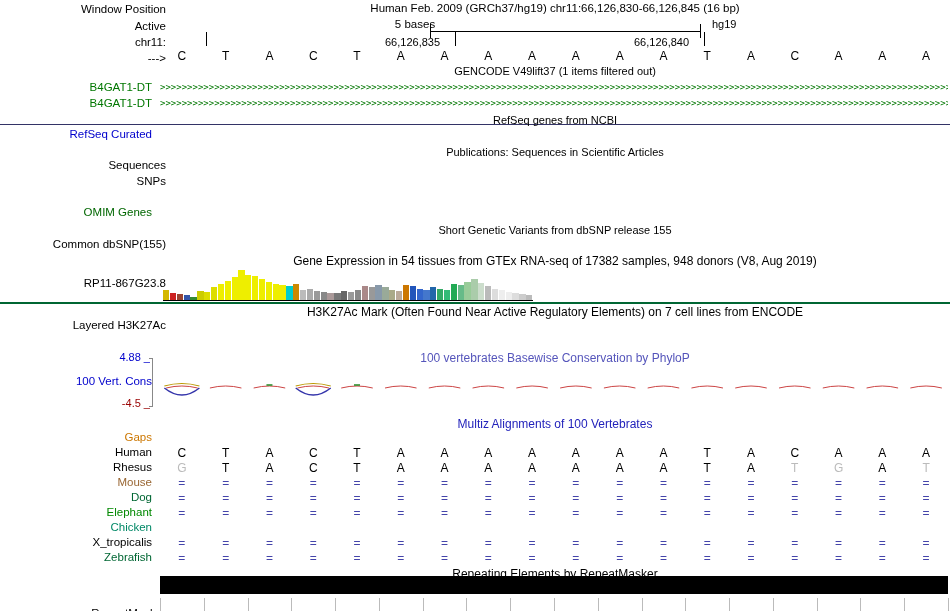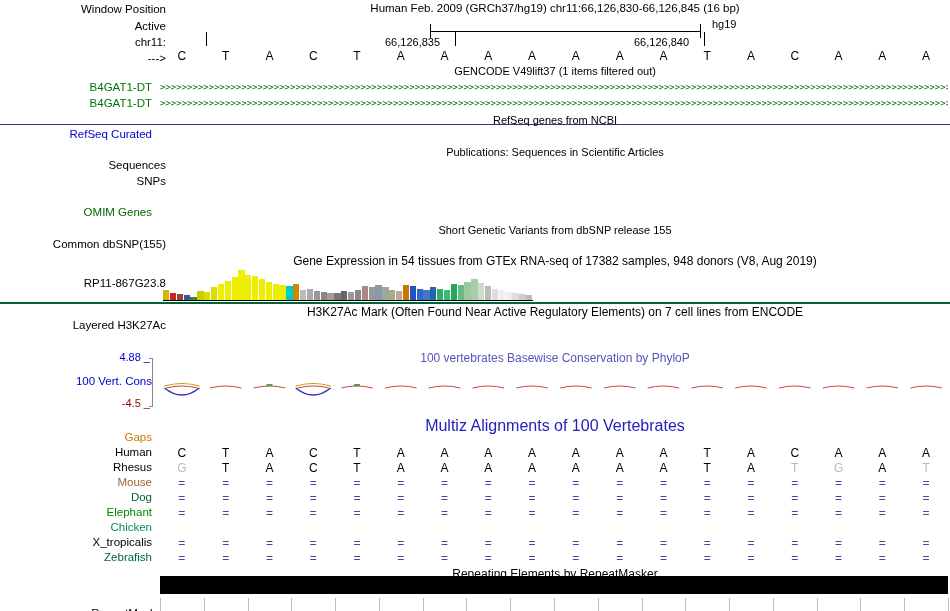--- a/index.html
+++ b/index.html
@@ -115,20 +115,21 @@
 
 <div class="browser">
 
   <div class="lbl lbl-black" style="left:0; top:3px; width:152px;">Window Position</div>
   <div class="lbl lbl-black" style="left:0; top:20px; width:152px;">Active</div>
   <div class="lbl lbl-black" style="left:0; top:36px; width:152px;">chr11:</div>
   <div class="lbl lbl-black" style="left:0; top:52px; width:152px;">---&gt;</div>
 
   <div class="center-text" style="left:160px; top:2px; width:790px; font-size:11.5px;">Human Feb. 2009 (GRCh37/hg19)   chr11:66,126,830-66,126,845 (16 bp)</div>
 
+  <div class="center-text" style="left:300px; top:18px; width:230px; font-size:11.5px;">5 bases</div>
   <div class="hairline" style="left:430px; top:31px; width:270px;"></div>
   <div class="vtick" style="left:430px; top:24px; height:14px;"></div>
   <div class="vtick" style="left:700px; top:24px; height:14px;"></div>
   <div class="ruler-num" style="left:712px; top:18px;">hg19</div>
 
   <div class="vtick" style="left:206px; top:32px; height:14px;"></div>
   <div class="ruler-num" style="left:385px; top:36px;">66,126,835</div>
   <div class="vtick" style="left:455px; top:32px; height:14px;"></div>
   <div class="ruler-num" style="left:634px; top:36px;">66,126,840</div>
   <div class="vtick" style="left:704px; top:32px; height:14px;"></div>
@@ -264,21 +265,21 @@
       <path d="M706.5733333333334,30 Q722.3333333333334,26 738.0933333333334,30" fill="none" stroke="#cc4444" stroke-width="1"></path>
       <path d="M750.3511111111111,30 Q766.1111111111111,26 781.8711111111111,30" fill="none" stroke="#cc4444" stroke-width="1"></path>
       <path d="M4.377777777777773,30 Q21.888888888888886,44 39.4,30" fill="none" stroke="#3333aa" stroke-width="1.4"></path>
       <path d="M4.377777777777773,28 Q21.888888888888886,23 39.4,28" fill="none" stroke="#bb9900" stroke-width="1.2"></path>
       <path d="M135.7111111111111,30 Q153.22222222222223,44 170.73333333333335,30" fill="none" stroke="#3333aa" stroke-width="1.4"></path>
       <path d="M135.7111111111111,28 Q153.22222222222223,23 170.73333333333335,28" fill="none" stroke="#bb9900" stroke-width="1.2"></path>
       <line x1="106.44444444444446" x2="112.44444444444446" y1="27" y2="27" stroke="#228822" stroke-width="1.5"></line>
       <line x1="194" x2="200" y1="27" y2="27" stroke="#228822" stroke-width="1.5"></line>
     </svg>
 
-  <div class="center-text" style="left:160px; top:417px; width:790px; color:#2222bb; font-size:16px;">Multiz Alignments of 100 Vertebrates</div>
+  <div class="center-text" style="left:160px; top:417px; width:790px; color:#2222bb; font-size:12px;">Multiz Alignments of 100 Vertebrates</div>
   <div class="lbl lbl-orange" style="left:0; top:431px; width:152px;">Gaps</div>
 
   <div id="species-labels">
       <div class="lbl" style="left: 0px; top: 446px; width: 152px; color: rgb(0, 0, 0);">Human</div>
       <div class="lbl" style="left: 0px; top: 461px; width: 152px; color: rgb(0, 0, 0);">Rhesus</div>
       <div class="lbl" style="left: 0px; top: 476px; width: 152px; color: rgb(153, 102, 51);">Mouse</div>
       <div class="lbl" style="left: 0px; top: 491px; width: 152px; color: rgb(0, 102, 51);">Dog</div>
       <div class="lbl" style="left: 0px; top: 506px; width: 152px; color: rgb(0, 136, 0);">Elephant</div>
       <div class="lbl" style="left: 0px; top: 521px; width: 152px; color: rgb(0, 136, 102);">Chicken</div>
       <div class="lbl" style="left: 0px; top: 536px; width: 152px; color: rgb(0, 0, 0);">X_tropicalis</div>

